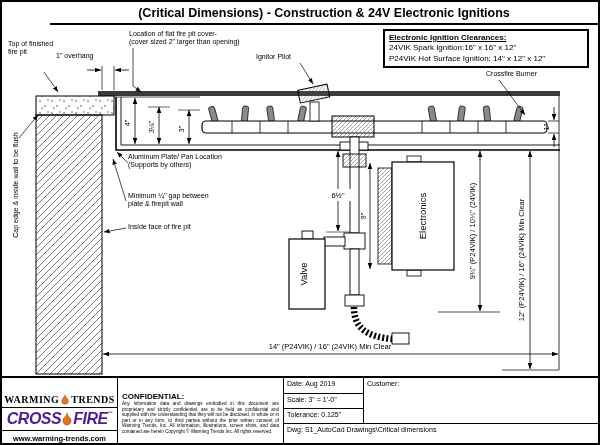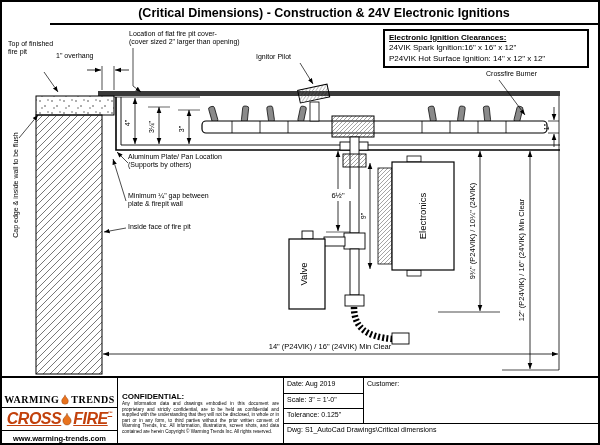--- a/index.html
+++ b/index.html
@@ -14,22 +14,22 @@
   .clearbox { position:absolute; left:381px; top:27px; width:206px; border:2px solid #000; background:#fff;
               padding:2px 4px; font-size:8px; line-height:1.3; z-index:2; }
   .clearbox .h { font-weight:bold; text-decoration:underline; }
   .footer { position:absolute; left:0; right:0; top:374px; bottom:0; border-top:2px solid #000;
             display:flex; background:#fff; z-index:3; }
   .sec { height:100%; }
   .logo { width:116px; border-right:1.5px solid #000; display:flex; flex-direction:column; justify-content:space-between; }
   .wt { font-family:"Liberation Serif",serif; font-weight:bold; font-size:10px; letter-spacing:.5px;
         display:flex; align-items:flex-start; justify-content:center; gap:2px; padding:16px 0 2px; border-bottom:1px solid #000; }
   .flame { width:8px; height:11px; }
-  .cf { font-style:italic; font-weight:bold; font-size:16px; letter-spacing:-.5px; color:#c2410c;
-        display:flex; align-items:center; justify-content:center; padding:2px 0; border-bottom:1px solid #000;text-decoration:underline; }
+  .cf { font-style:italic; font-weight:bold; font-size:16px; letter-spacing:-.5px; color:#4c1d95;
+        display:flex; align-items:center; justify-content:center; padding:2px 0; border-bottom:1px solid #000; }
   .cf .flame { width:10px; height:14px; margin:0 1px; }
   .tm { font-size:5px; align-self:flex-start; font-style:normal; }
   .web { font-size:7.5px; font-weight:bold; text-align:center; padding:3px 0 0; }
   .conf { width:166px; border-right:1.5px solid #000; padding:14px 4px; }
   .conf .h { font-size:8px; font-weight:bold; }
   .conf .b { font-size:4.6px; line-height:1.2; text-align:justify; }
   .tblock { flex:1; display:grid; grid-template-columns:80px 1fr; grid-template-rows:16px 15px 15px 1fr; font-size:7px; }
   .tb { border-right:1px solid #000; border-bottom:1px solid #000; padding:2px 3px; white-space:nowrap; overflow:hidden; }
   .tb.customer { border-right:none; grid-column:2; grid-row:1 / 4; }
   .tb.dwg { grid-column:1 / 3; border-right:none; border-bottom:none; }

